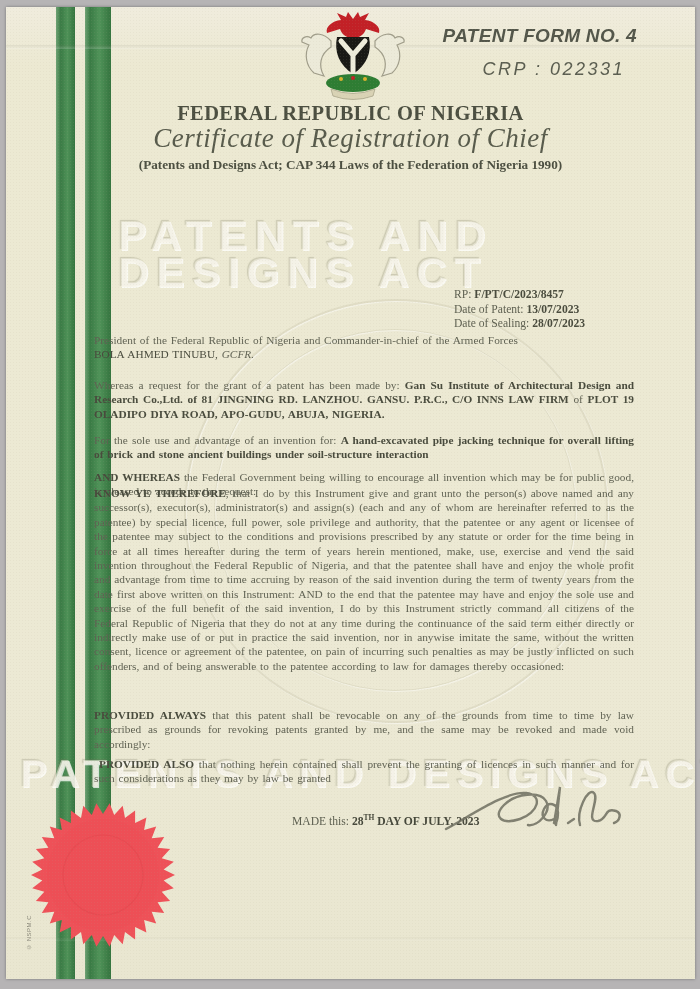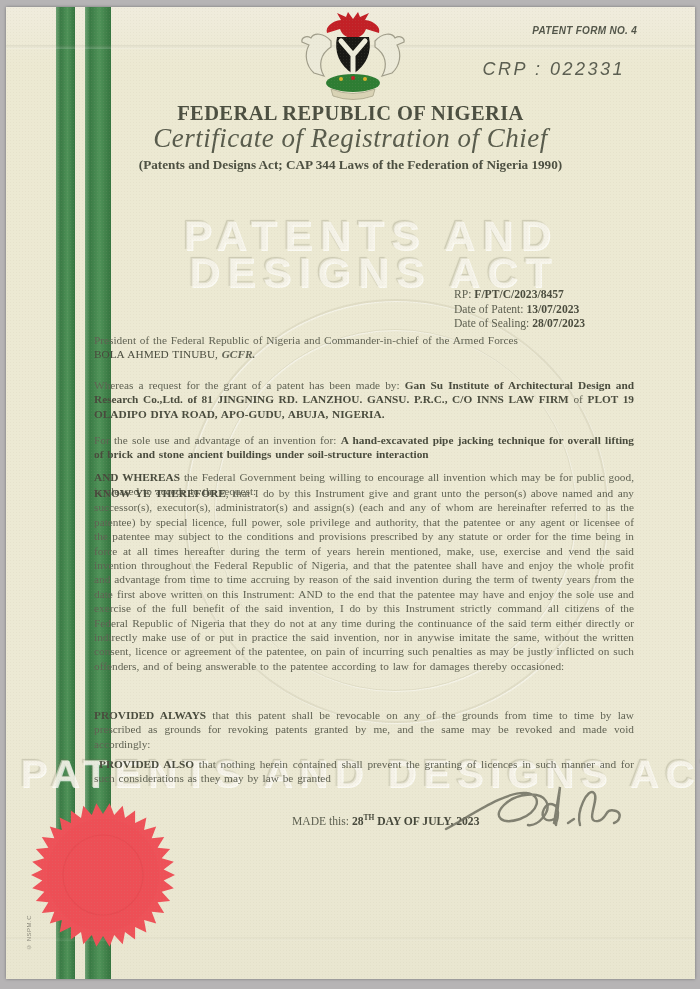--- a/index.html
+++ b/index.html
@@ -20,55 +20,55 @@
     background-size:3px 3px;opacity:.5;
   }
   .fold{position:absolute;left:0;width:100%;height:4px;pointer-events:none;
     background:linear-gradient(180deg,rgba(90,88,70,.10),rgba(255,255,255,.18));}
   .stripe{position:absolute;top:0;height:100%;}
   .stripe-a{left:50px;width:19px;background:linear-gradient(90deg,#6fa274 0%,#3a7b45 25%,#4f9258 60%,#35743f 100%);}
   .stripe-b{left:79px;width:26px;background:linear-gradient(90deg,#6fa274 0%,#3a7b45 20%,#509359 55%,#35743f 100%);}
 
   
   .form-no{position:absolute;right:58px;top:18px;font-family:"Liberation Sans",sans-serif;
-    font-weight:bold;font-style:italic;font-size:10px;color:#53564a;letter-spacing:.3px;}
+    font-weight:bold;font-style:italic;font-size:19px;color:#53564a;letter-spacing:.3px;}
   .crp{position:absolute;right:70px;top:52px;font-family:"Liberation Sans",sans-serif;
     font-style:italic;font-size:18px;color:#5a5d50;letter-spacing:2.5px;}
   .coat{position:absolute;left:291px;top:2px;}
   .country{position:absolute;left:0;width:100%;top:95px;text-align:center;
     font-size:20.5px;font-weight:bold;color:#4c4f41;letter-spacing:.4px;}
   .cert-title{position:absolute;left:0;width:100%;top:116px;text-align:center;
     font-style:italic;font-size:27px;color:#585b4c;letter-spacing:.5px;}
   .act-line{position:absolute;left:0;width:100%;top:150px;text-align:center;
     font-weight:bold;font-size:13.2px;color:#4c4f41;}
 
   
   .wm{position:absolute;font-family:"Liberation Sans",sans-serif;font-weight:bold;
     color:rgba(246,243,228,.55);
     text-shadow:1px 1px 0 rgba(255,255,255,.75), -1px -1px 1px rgba(120,118,92,.28);
     pointer-events:none;white-space:nowrap;}
-  .wm-big{left:112px;top:210px;font-size:43px;letter-spacing:7px;line-height:37px;text-align:right;width:440px;}
+  .wm-big{left:112px;top:210px;font-size:43px;letter-spacing:7px;line-height:37px;text-align:left;width:440px;}
   .wm-band{left:14px;top:745px;font-size:39px;letter-spacing:6px;transform:scaleX(1.04);transform-origin:left;}
   .wm-ring{position:absolute;border-radius:50%;pointer-events:none;
     border:2px solid rgba(196,192,164,.30);
     box-shadow:inset 1px 1px 1px rgba(255,255,255,.5), 1px 1px 1px rgba(255,255,255,.5);}
   .ring-outer{left:178px;top:292px;width:420px;height:420px;}
   .ring-inner{left:208px;top:322px;width:360px;height:360px;border-width:1px;}
 
   
   .reg{position:absolute;left:448px;top:281px;font-size:11.6px;color:#5d5f50;line-height:14.6px;}
   .reg b{color:#4a4c3e;}
 
   
   .para{position:absolute;left:88px;width:540px;font-size:11.3px;color:#606253;
     line-height:14.4px;margin:0;word-spacing:1px;}
   .para b{color:#494b3d;}
   .just{text-align:justify;}
   .president-name{font-weight:normal;color:#494b3d;}
-  .gcfr{font-weight:bold;font-style:italic;}
+  .gcfr{font-weight:normal;font-style:italic;}
 
   .made-line{position:absolute;left:272px;top:792px;font-size:11.6px;color:#5d5f50;margin:14px;}
   .made-line b{color:#45473a;}
   .made-line sup{font-size:7.5px;}
 
   .signature{position:absolute;left:436px;top:772px;}
   .signer{position:absolute;left:428px;top:840px;width:215px;text-align:center;
     font-weight:bold;font-size:12.6px;color:#54564a;letter-spacing:.4px;}
   .signer .role{margin-top:2px;letter-spacing:.6px;}
 

